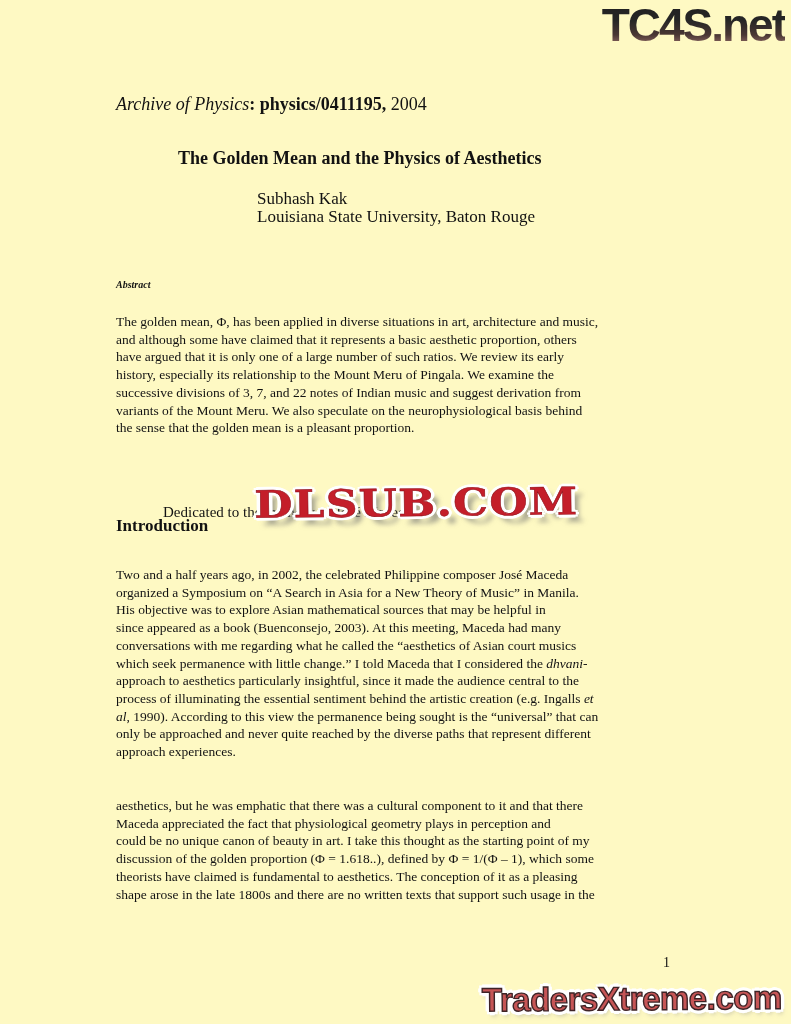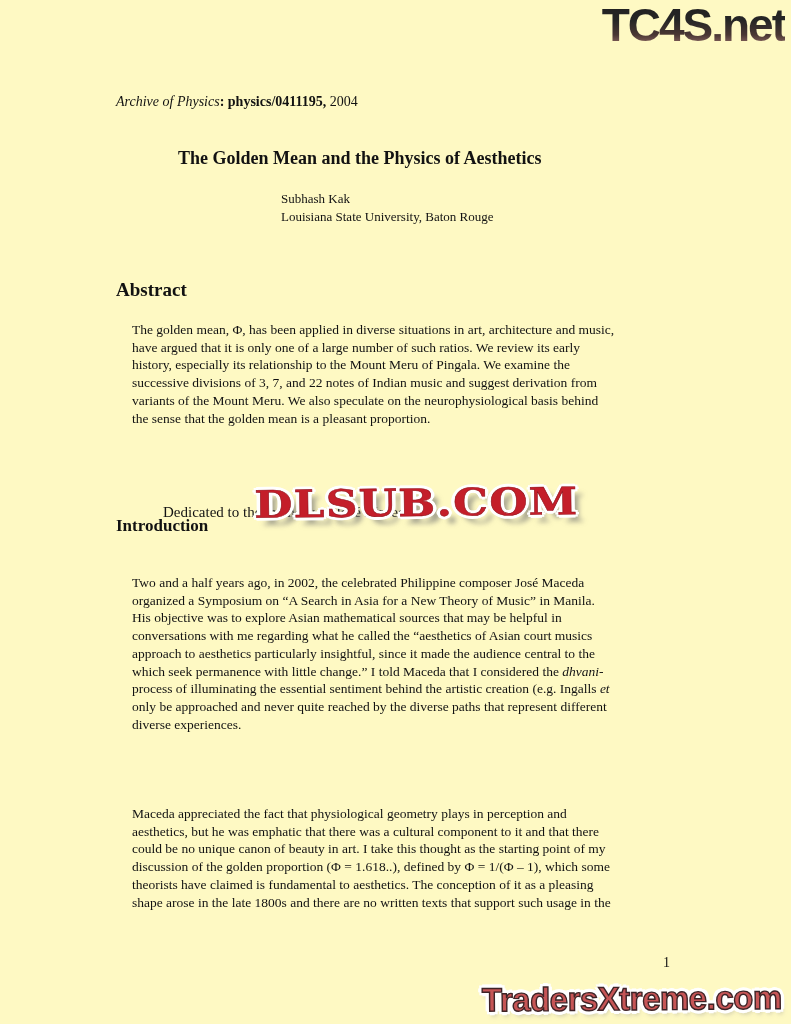--- a/index.html
+++ b/index.html
@@ -17,38 +17,37 @@
     position:absolute;top:-2px;right:6px;
     font-family:"Liberation Sans", sans-serif;
     font-weight:bold;font-size:46px;letter-spacing:-2px;
     background:linear-gradient(180deg,#1f1f1f 0%,#262626 42%,#4a3734 68%,#8a6660 85%,#cdaba4 100%);
     -webkit-background-clip:text;background-clip:text;color:transparent;
     white-space:nowrap;
     transform:scaleY(1.02);
   }
   .archive-line{
     position:absolute;left:116px;top:94px;
-    font-size:14px;white-space:nowrap;
+    font-size:18px;white-space:nowrap;
   }
   .title{
     position:absolute;left:162px;top:132px;margin:16px;
     font-size:18px;font-weight:bold;white-space:nowrap;
   }
   .authors{
     position:absolute;left:257px;top:190px;
-    font-size:13px;line-height:17.7px;white-space:nowrap;margin-left:24px;
+    font-size:17px;line-height:17.7px;white-space:nowrap;
   }
   .abstract-heading{
     position:absolute;left:116px;top:279px;
-    font-size:19px;font-weight:bold;
+    font-size:10px;font-weight:bold;font-style:italic;
   }
   .para{
-    position:absolute;left:132px;
+    position:absolute;left:116px;
     font-size:13.5px;
-    margin-top:8px;
   }
   .para .tline{line-height:17.7px;white-space:nowrap;}
   .abstract-para{top:313px;}
   .dedication{
     position:absolute;left:163px;top:504px;
     font-size:15px;white-space:nowrap;
   }
   .intro-heading{
     position:absolute;left:116px;top:516px;margin:0;
     font-size:17px;font-weight:bold;
@@ -102,48 +101,51 @@
 
   <div class="authors">
     <div>Subhash Kak</div>
     <div>Louisiana State University, Baton Rouge</div>
   </div>
 
   <div class="abstract-heading">Abstract</div>
 
   <div class="para abstract-para">
       <div class="tline"><span>The golden mean, Φ, has been applied in diverse situations in art, architecture and music,</span></div>
+      <div class="tline"><span>and although some have claimed that it represents a basic aesthetic proportion, others</span></div>
       <div class="tline"><span>have argued that it is only one of a large number of such ratios. We review its early</span></div>
       <div class="tline"><span>history, especially its relationship to the Mount Meru of Pingala. We examine the</span></div>
       <div class="tline"><span>successive divisions of 3, 7, and 22 notes of Indian music and suggest derivation from</span></div>
       <div class="tline"><span>variants of the Mount Meru. We also speculate on the neurophysiological basis behind</span></div>
       <div class="tline"><span>the sense that the golden mean is a pleasant proportion.</span></div>
     </div>
 
   <div class="dedication">Dedicated to the memory of José Maceda</div>
 
   <div class="dlsub">DLSUB.COM</div>
 
   <h2 class="intro-heading">Introduction</h2>
 
   <div class="para intro-para-1">
       <div class="tline"><span>Two and a half years ago, in 2002, the celebrated Philippine composer José Maceda</span></div>
       <div class="tline"><span>organized a Symposium on “A Search in Asia for a New Theory of Music” in Manila.</span></div>
       <div class="tline"><span>His objective was to explore Asian mathematical sources that may be helpful in</span></div>
+      <div class="tline"><span>since appeared as a book (Buenconsejo, 2003). At this meeting, Maceda had many</span></div>
       <div class="tline"><span>conversations with me regarding what he called the “aesthetics of Asian court musics</span></div>
+      <div class="tline"><span>which seek permanence with little change.” I told Maceda that I considered the </span><span style="font-style: italic;">dhvani-</span></div>
       <div class="tline"><span>approach to aesthetics particularly insightful, since it made the audience central to the</span></div>
-      <div class="tline"><span>which seek permanence with little change.” I told Maceda that I considered the </span><span style="font-style: italic;">dhvani-</span></div>
       <div class="tline"><span>process of illuminating the essential sentiment behind the artistic creation (e.g. Ingalls </span><span style="font-style: italic;">et</span></div>
+      <div class="tline"><span style="font-style: italic;">al</span><span>, 1990). According to this view the permanence being sought is the “universal” that can</span></div>
       <div class="tline"><span>only be approached and never quite reached by the diverse paths that represent different</span></div>
-      <div class="tline"><span>diverse experiences.</span></div>
+      <div class="tline"><span>approach experiences.</span></div>
     </div>
 
   <div class="para intro-para-2">
+      <div class="tline"><span>aesthetics, but he was emphatic that there was a cultural component to it and that there</span></div>
       <div class="tline"><span>Maceda appreciated the fact that physiological geometry plays in perception and</span></div>
-      <div class="tline"><span>aesthetics, but he was emphatic that there was a cultural component to it and that there</span></div>
       <div class="tline"><span>could be no unique canon of beauty in art. I take this thought as the starting point of my</span></div>
       <div class="tline"><span>discussion of the golden proportion (Φ = 1.618..), defined by Φ = 1/(Φ – 1), which some</span></div>
       <div class="tline"><span>theorists have claimed is fundamental to aesthetics. The conception of it as a pleasing</span></div>
       <div class="tline"><span>shape arose in the late 1800s and there are no written texts that support such usage in the</span></div>
     </div>
 
   <div class="page-number">1</div>
 
   <div class="traders">TradersXtreme.com</div>
 

